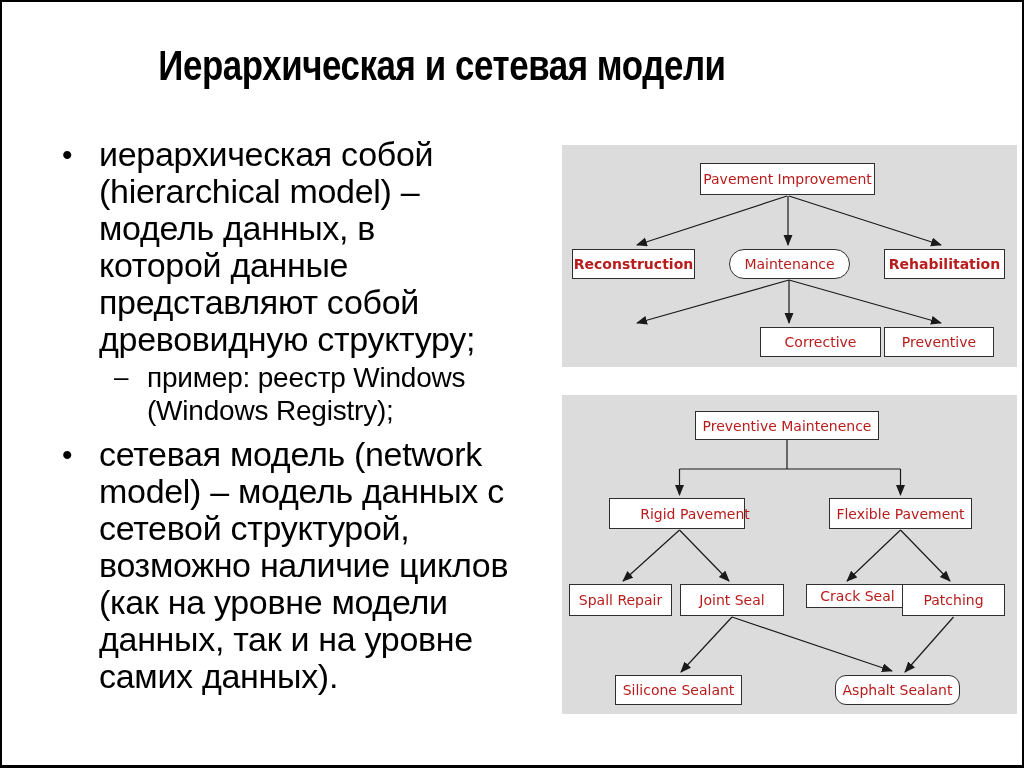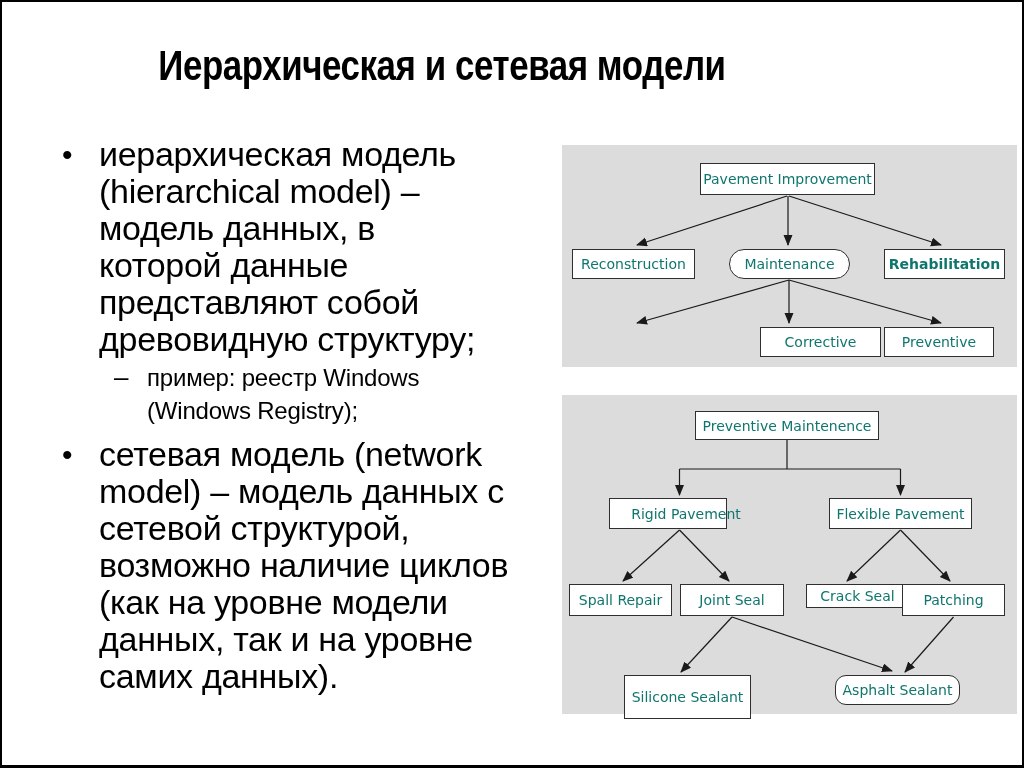--- a/index.html
+++ b/index.html
@@ -12,43 +12,43 @@
          font-size:42px;font-weight:bold;color:#000;white-space:nowrap;
          transform:scaleX(0.83);transform-origin:center;letter-spacing:-0.5px;}
 
   
   .content{position:absolute;left:60px;top:134px;width:480px;color:#000;}
   .bullet{display:flex;}
   .bullet .marker{width:37px;flex:0 0 37px;font-size:30px;line-height:37px;}
   .bullet .lines .tl{font-size:34px;line-height:37px;white-space:nowrap;letter-spacing:-0.3px;}
   .sub{margin-left:52px;margin-top:3px;}
   .sub .marker{width:33px;flex:0 0 33px;font-size:26px;line-height:33px;}
-  .sub .lines .tl{font-size:24px;line-height:33px;white-space:nowrap;letter-spacing:-0.2px;}
+  .sub .lines .tl{font-size:28px;line-height:33px;white-space:nowrap;letter-spacing:-0.2px;}
   .b2{margin-top:9px;}
 
   
   .panel{position:absolute;background:#dcdcdc;}
   .panel svg{position:absolute;left:0;top:0;}
   .node{position:absolute;box-sizing:border-box;background:#ffffff;border:1px solid #2f2f2f;
         display:flex;align-items:center;justify-content:center;
-        font-family:"DejaVu Sans",sans-serif;font-size:14px;color:#0f766e;white-space:nowrap;}
+        font-family:"DejaVu Sans",sans-serif;font-size:14px;color:#b91c1c;white-space:nowrap;}
 </style>
 </head>
 <body>
 
 <div class="slide">
 
   <div class="title">Иерархическая и сетевая модели</div>
 
   <div class="content">
 
     <div class="bullet">
       <div class="marker">•</div>
       <div class="lines">
-        <div class="tl">иерархическая модель</div>
+        <div class="tl">иерархическая собой</div>
         <div class="tl">(hierarchical model) –</div>
         <div class="tl">модель данных, в</div>
         <div class="tl">которой данные</div>
         <div class="tl">представляют собой</div>
         <div class="tl">древовидную структуру;</div>
       </div>
     </div>
 
     <div class="bullet sub">
       <div class="marker">–</div>
@@ -83,21 +83,21 @@
       <g stroke="#1a1a1a" stroke-width="1.2" fill="none">
         <line x1="225" y1="51" x2="75" y2="100" marker-end="url(#ah1)"></line>
         <line x1="226" y1="51" x2="226" y2="100" marker-end="url(#ah1)"></line>
         <line x1="227" y1="51" x2="379" y2="100" marker-end="url(#ah1)"></line>
         <line x1="227" y1="135" x2="75" y2="178" marker-end="url(#ah1)"></line>
         <line x1="227" y1="135" x2="227" y2="178" marker-end="url(#ah1)"></line>
         <line x1="227" y1="135" x2="379" y2="178" marker-end="url(#ah1)"></line>
       </g>
     </svg>
     <div class="node" style="left:138px;top:18px;width:175px;height:32px;">Pavement Improvement</div>
-    <div class="node" style="left:10px;top:104px;width:123px;height:30px;">Reconstruction</div>
+    <div class="node" style="left:10px;top:104px;width:123px;height:30px;font-weight:bold;">Reconstruction</div>
     <div class="node" style="left:167px;top:104px;width:121px;height:30px;border-radius:15px;">Maintenance</div>
     <div class="node" style="left:322px;top:104px;width:121px;height:30px;font-weight:bold;">Rehabilitation</div>
     <div class="node" style="left:167px;top:182px;width:121px;height:30px;margin-left:31px;">Corrective</div>
     <div class="node" style="left:322px;top:182px;width:110px;height:30px;">Preventive</div>
   </div>
 
   <div class="panel" style="left:560px;top:393px;width:455px;height:319px;">
     <svg width="455" height="319">
       <defs>
         <marker id="ah2" markerUnits="userSpaceOnUse" markerWidth="12" markerHeight="10" refX="10" refY="4.5" orient="auto">
@@ -112,23 +112,23 @@
         <line x1="117.5" y1="135" x2="61" y2="186" marker-end="url(#ah2)"></line>
         <line x1="117.5" y1="135" x2="167" y2="186" marker-end="url(#ah2)"></line>
         <line x1="338.5" y1="135" x2="285" y2="186" marker-end="url(#ah2)"></line>
         <line x1="338.5" y1="135" x2="388" y2="186" marker-end="url(#ah2)"></line>
         <line x1="170" y1="222" x2="119" y2="277" marker-end="url(#ah2)"></line>
         <line x1="170" y1="222" x2="330" y2="276" marker-end="url(#ah2)"></line>
         <line x1="391.5" y1="222" x2="343" y2="277" marker-end="url(#ah2)"></line>
       </g>
     </svg>
     <div class="node" style="left:133px;top:16px;width:184px;height:29px;">Preventive Maintenence</div>
-    <div class="node" style="left:47px;top:103px;width:118px;height:31px;padding-left:36px;">Rigid Pavement</div>
+    <div class="node" style="left:47px;top:103px;width:136px;height:31px;padding-left:36px;">Rigid Pavement</div>
     <div class="node" style="left:267px;top:103px;width:143px;height:31px;">Flexible Pavement</div>
     <div class="node" style="left:7px;top:189px;width:103px;height:32px;">Spall Repair</div>
     <div class="node" style="left:118px;top:189px;width:104px;height:32px;">Joint Seal</div>
     <div class="node" style="left:244px;top:189px;width:103px;height:24px;">Crack Seal</div>
     <div class="node" style="left:340px;top:189px;width:103px;height:32px;">Patching</div>
-    <div class="node" style="left:62px;top:280px;width:127px;height:44px;">Silicone Sealant</div>
+    <div class="node" style="left:53px;top:280px;width:127px;height:30px;">Silicone Sealant</div>
     <div class="node" style="left:273px;top:280px;width:125px;height:30px;border-radius:11px;">Asphalt Sealant</div>
   </div>
 
 </div>
 
 </body></html>

